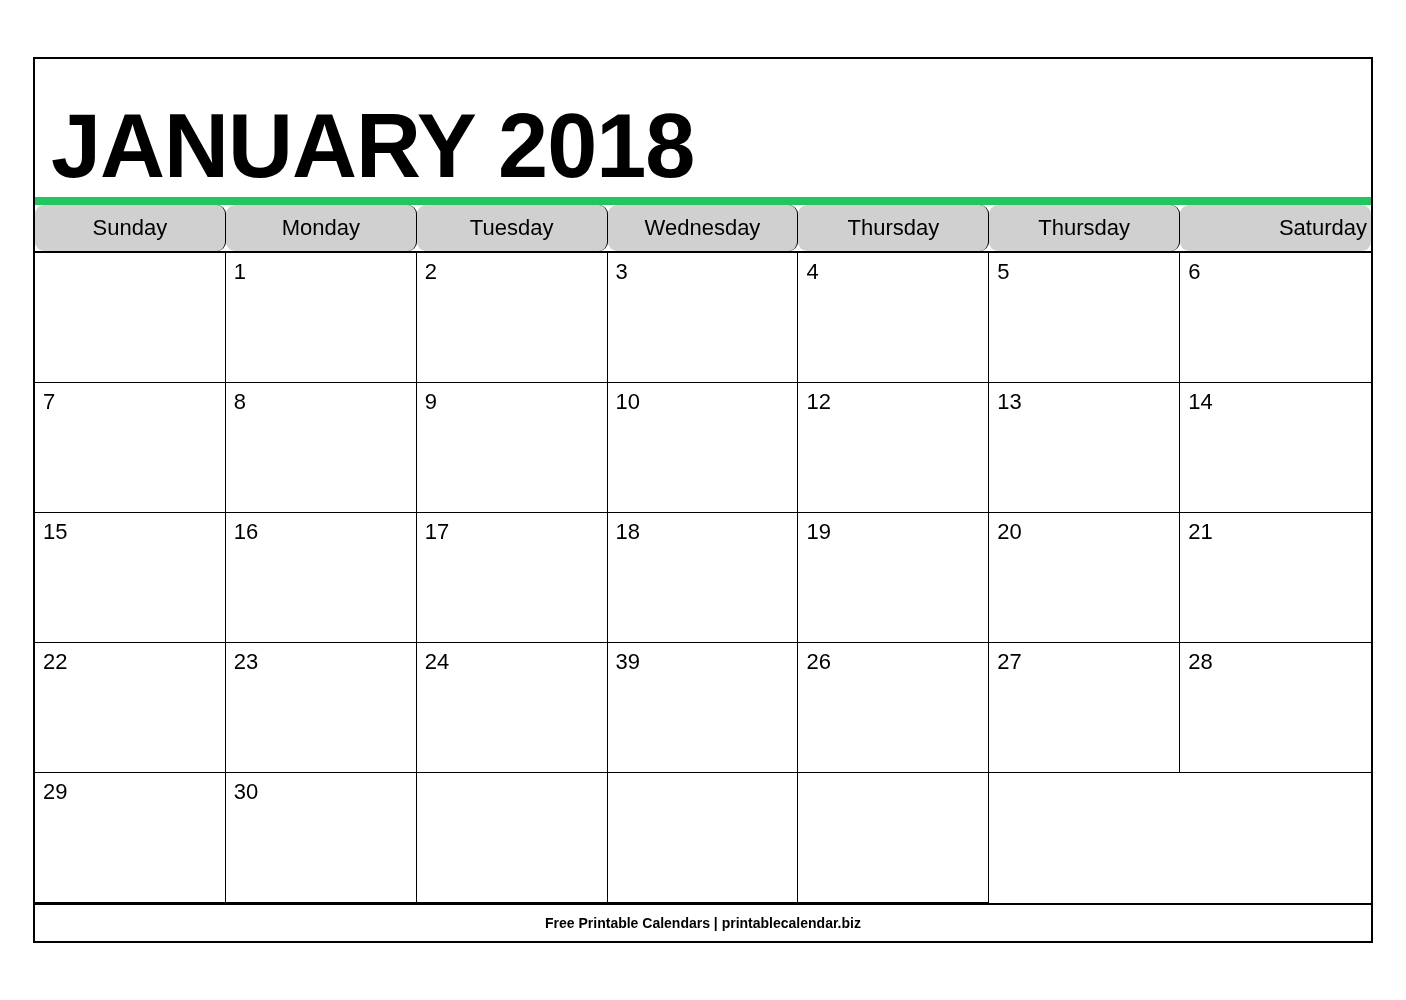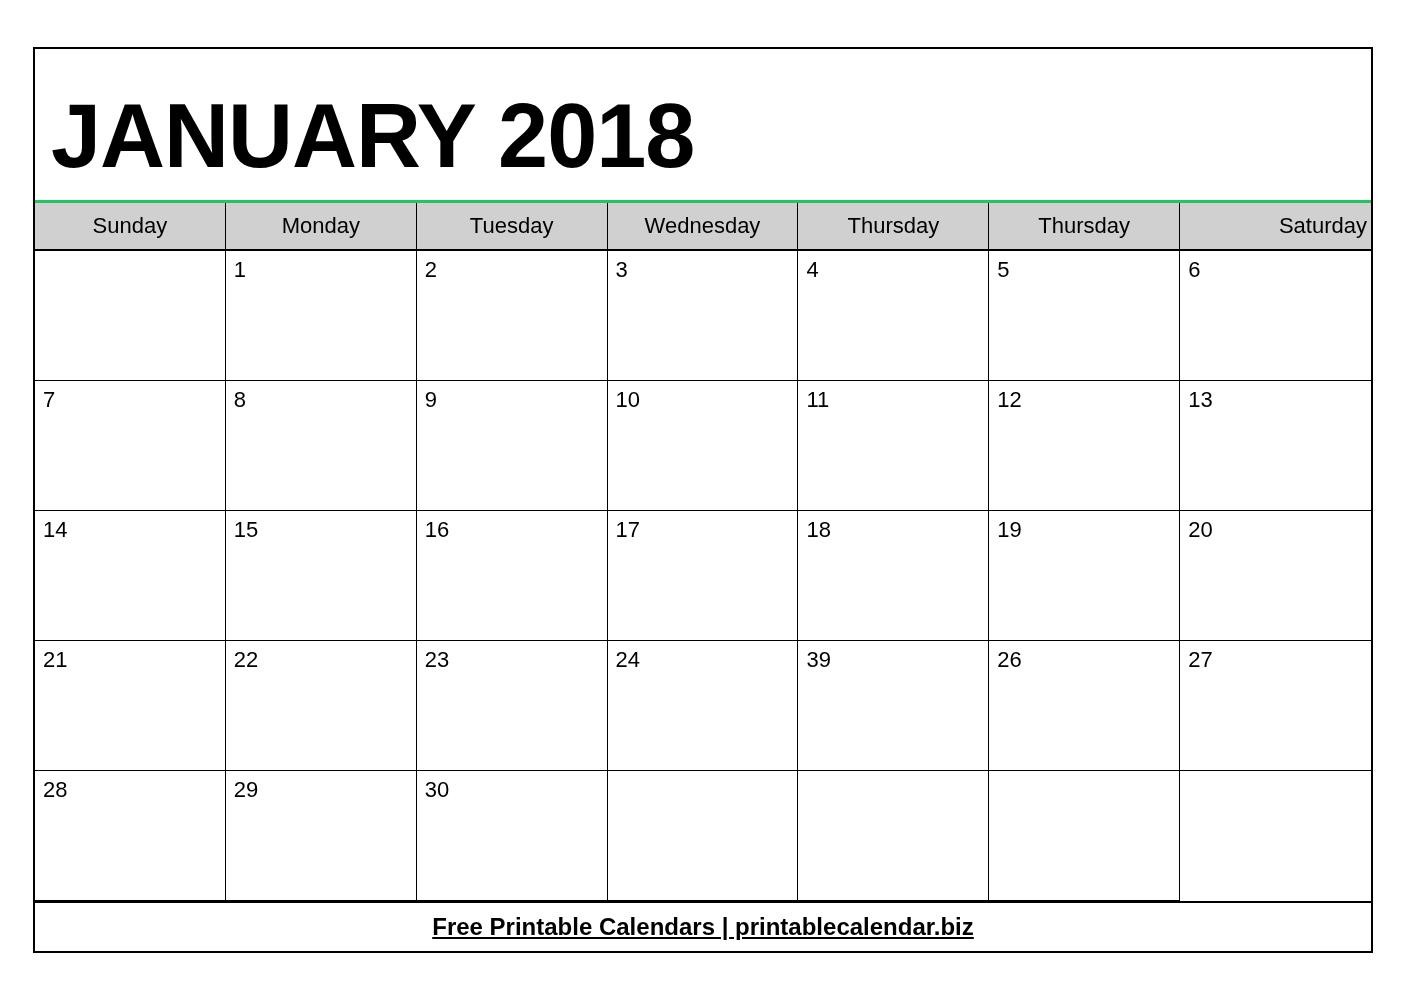--- a/index.html
+++ b/index.html
@@ -20,40 +20,41 @@
     .calendar-wrapper {
       width: 1340px;
       border: 2px solid #000;
       background: #fff;
     }
 
     .calendar-title {
       font-size: 90px;
       font-weight: 900;
       font-family: Arial Black, Arial, sans-serif;
-      padding: 8px 16px 16px 16px;
-      border-bottom: 3px solid #22c55e;
+      padding: 8px 16px 4px 16px;
+      border-bottom: 8px solid #22c55e;
       line-height: 1.05;
       letter-spacing: -1px;
       margin-top: 32px;
     }
 
     .calendar-header {
       display: grid;
       grid-template-columns: repeat(7, 1fr);
       border-bottom: 2px solid #000;
     }
 
     .day-header {
       background: #d0d0d0;
       text-align: center;
       padding: 10px 4px;
       font-size: 22px;
       font-weight: normal;
       border-right: 1px solid #000;
+      border-radius: 9px;
     }
 
     .day-header:last-child {
       border-right: none;
       text-align: right;
     }
 
     .calendar-grid {
       display: grid;
       grid-template-columns: repeat(7, 1fr);
@@ -79,23 +80,22 @@
     }
 
     .empty-cell {
       background: #fff;
     }
 
     .footer {
       border-top: 2px solid #000;
       text-align: center;
       padding: 10px;
-      font-size: 24px;
+      font-size: 14px;
       font-weight: bold;
-      text-decoration: underline;
     }
 
     .footer span {
       font-weight: bold;
     }
   </style>
 </head>
 <body>
 
 <div class="calendar-wrapper">
@@ -116,21 +116,20 @@
       <div class="day-cell"><span class="day-number">1</span></div>
       <div class="day-cell"><span class="day-number">2</span></div>
       <div class="day-cell"><span class="day-number">3</span></div>
       <div class="day-cell"><span class="day-number">4</span></div>
       <div class="day-cell"><span class="day-number">5</span></div>
       <div class="day-cell"><span class="day-number">6</span></div>
       <div class="day-cell"><span class="day-number">7</span></div>
       <div class="day-cell"><span class="day-number">8</span></div>
       <div class="day-cell"><span class="day-number">9</span></div>
       <div class="day-cell"><span class="day-number">10</span></div>
-      <div class="day-cell"><span class="day-number">11</span></div>
       <div class="day-cell"><span class="day-number">12</span></div>
       <div class="day-cell"><span class="day-number">13</span></div>
       <div class="day-cell"><span class="day-number">14</span></div>
       <div class="day-cell"><span class="day-number">15</span></div>
       <div class="day-cell"><span class="day-number">16</span></div>
       <div class="day-cell"><span class="day-number">17</span></div>
       <div class="day-cell"><span class="day-number">18</span></div>
       <div class="day-cell"><span class="day-number">19</span></div>
       <div class="day-cell"><span class="day-number">20</span></div>
       <div class="day-cell"><span class="day-number">21</span></div>

